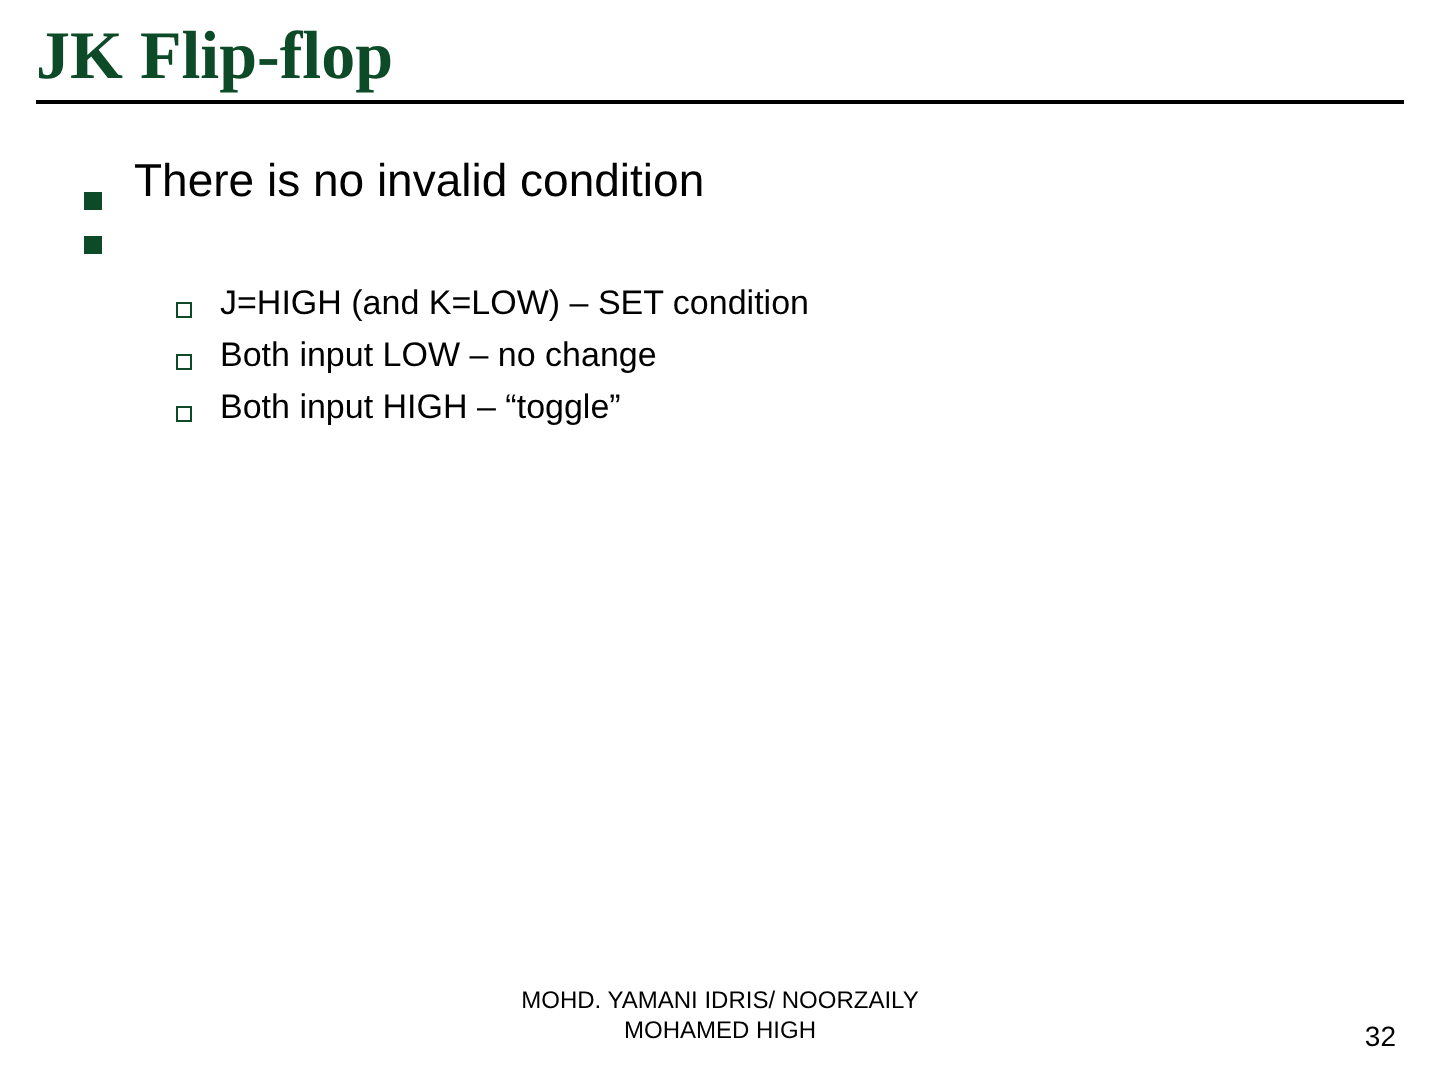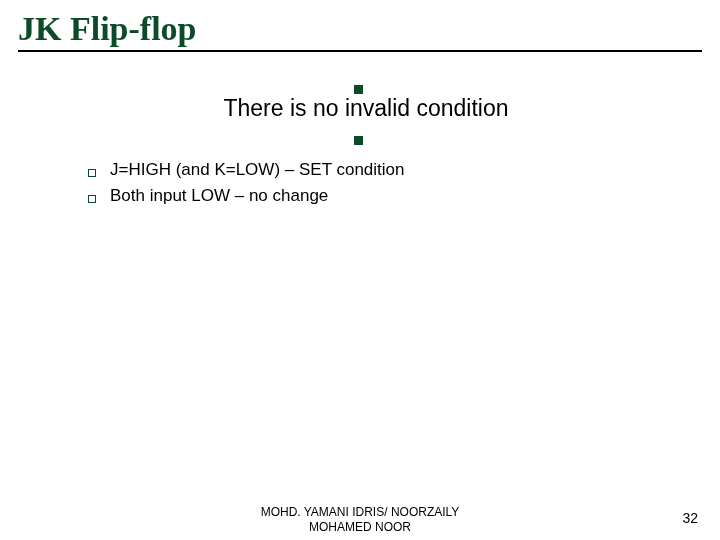--- a/index.html
+++ b/index.html
@@ -24,23 +24,22 @@
     border: none;
     border-top: 2px solid #000;
     margin-top: 2px;
   }
   .content {
     padding: 18px 30px 0 42px;
     color: #000;
   }
   .main-item {
     display: flex;
-    align-items: center;
+    align-items: flex-end;
     margin-bottom: 4px;
-    flex-direction: column;
   }
   .bullet-sq {
     width: 9px;
     height: 9px;
     background: #0d4b28;
     flex: 0 0 auto;
     margin-top: 9px;
     margin-right: 16px;
   }
   .main-text {
@@ -63,21 +62,21 @@
     margin-top: 6px;
     margin-right: 14px;
     background: #fff;
   }
   .sub-text {
     font-size: 17px;
     line-height: 1.3;
   }
   .footer-center {
     position: absolute;
-    bottom: 6px;
+    bottom: 18px;
     left: 0;
     right: 0;
     text-align: center;
     font-size: 12px;
     color: #000;
     line-height: 1.2;
   }
   .footer-right {
     position: absolute;
     bottom: 14px;
@@ -107,22 +106,26 @@
 
   <div class="sublist">
     <div class="sub-item">
       <div class="bullet-hollow"></div>
       <div class="sub-text">J=HIGH (and K=LOW) – SET condition</div>
     </div>
     <div class="sub-item">
       <div class="bullet-hollow"></div>
       <div class="sub-text">Both input LOW – no change</div>
     </div>
+    <div class="sub-item">
+      <div class="bullet-hollow"></div>
+      <div class="sub-text">Both input HIGH – “toggle”</div>
+    </div>
   </div>
 
 </div>
 
 <div class="footer-center">
   <div>MOHD. YAMANI IDRIS/ NOORZAILY</div>
-  <div>MOHAMED NOOR</div>
+  <div>MOHAMED HIGH</div>
 </div>
 
 <div class="footer-right">32</div>
 
 </body></html>

